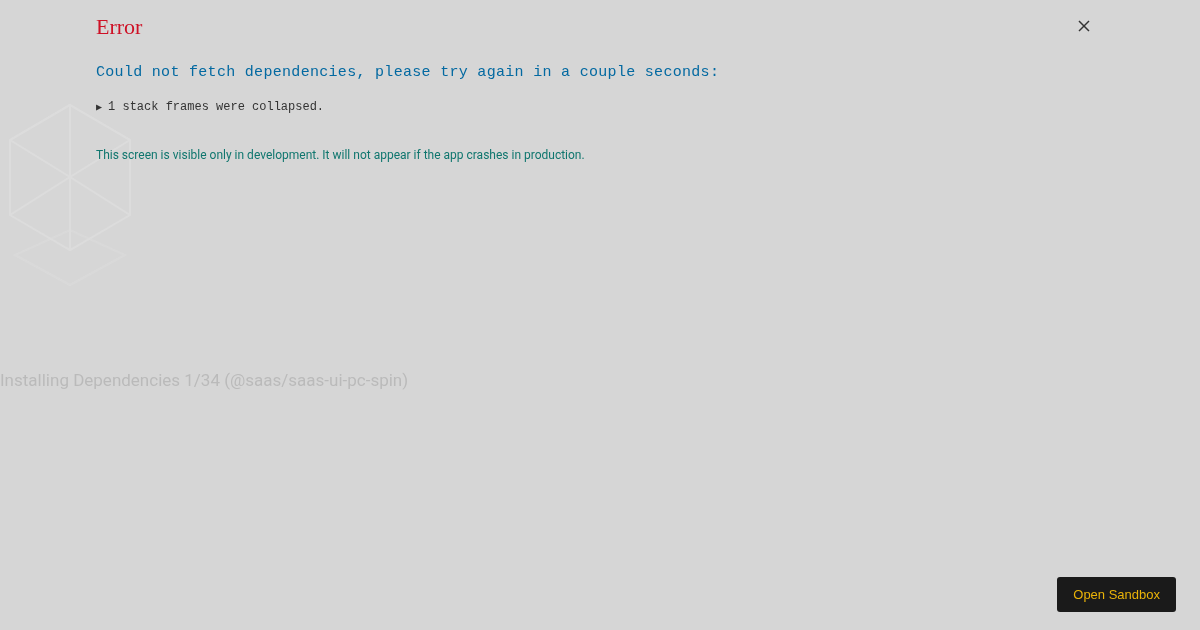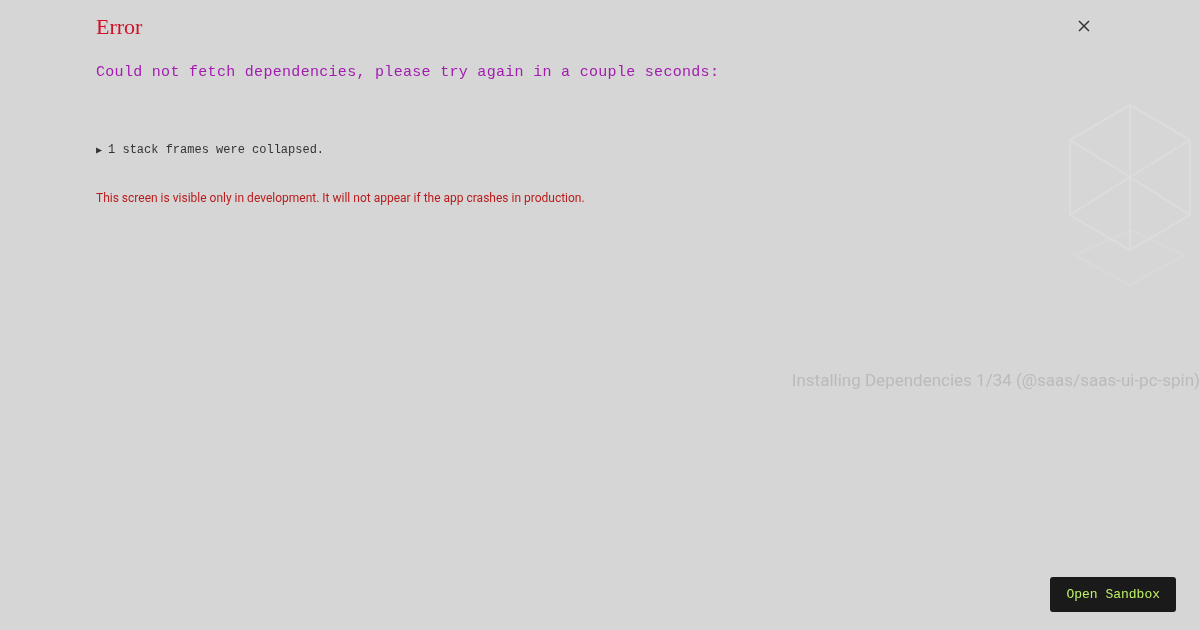--- a/index.html
+++ b/index.html
@@ -30,43 +30,43 @@
       color: #ce1126;
       font-size: 22px;
       font-weight: 400;
       margin-bottom: 24px;
       font-family: Liberation Serif, serif;
     }
     
     .error-message {
       font-family: "Courier New", Courier, monospace;
       font-size: 15px;
-      color: #a21caf;
-      margin-bottom: 62px;
+      color: #0369a1;
+      margin-bottom: 19px;
       letter-spacing: 0.3px;
     }
     
     .stack-collapse {
       display: flex;
       align-items: center;
       font-family: "Courier New", Courier, monospace;
       font-size: 12px;
       color: #333;
       cursor: pointer;
       margin-bottom: 32px;
     }
     
     .stack-collapse-arrow {
       margin-right: 6px;
       font-size: 10px;
     }
     
     .disclaimer {
       font-size: 12px;
-      color: #b91c1c;
+      color: #0f766e;
       line-height: 1.5;
     }
     
     .disclaimer-line {
       display: block;
     }
     
     .close-button {
       position: absolute;
       top: 18px;
@@ -86,21 +86,21 @@
     }
     
     .background-content {
       position: absolute;
       top: 0;
       left: 0;
       right: 0;
       bottom: 0;
       display: flex;
       flex-direction: column;
-      align-items: flex-end;
+      align-items: flex-start;
       padding-top: 100px;
       z-index: 1;
     }
     
     .cube-logo {
       width: 140px;
       height: 190px;
       margin-bottom: 80px;
       opacity: 0.35;
     }
@@ -115,28 +115,28 @@
       font-size: 17px;
       font-weight: 400;
       opacity: 0.9;
     }
     
     .open-sandbox-btn {
       position: absolute;
       bottom: 18px;
       right: 24px;
       background: #1a1a1a;
-      color: #bef264;
+      color: #eab308;
       border: none;
       padding: 10px 16px;
       font-size: 13px;
       border-radius: 3px;
       cursor: pointer;
       z-index: 3;
-      font-family: Liberation Mono, monospace;
+      font-family: Liberation Sans, sans-serif;
     }
   </style>
 </head>
 <body>
 
 <div class="background-content">
   <div class="cube-logo">
     <svg viewBox="0 0 140 190" fill="none" stroke="#e8e8e8" stroke-width="2">
 
       <path d="M70 5 L130 40 L130 115 L70 150 L10 115 L10 40 Z"></path>

